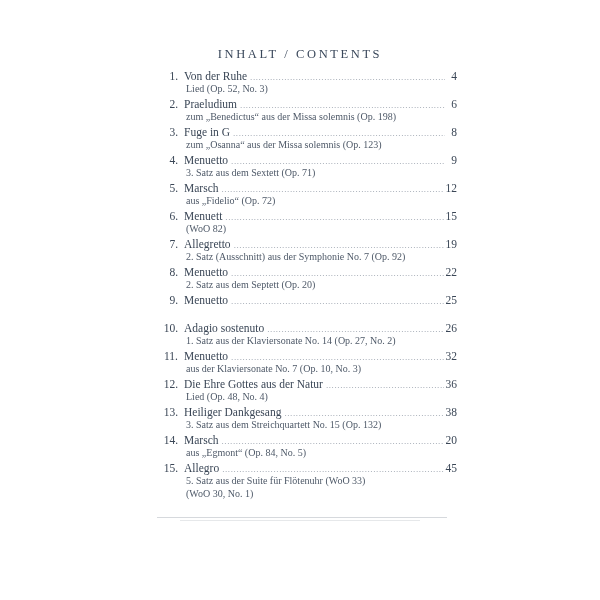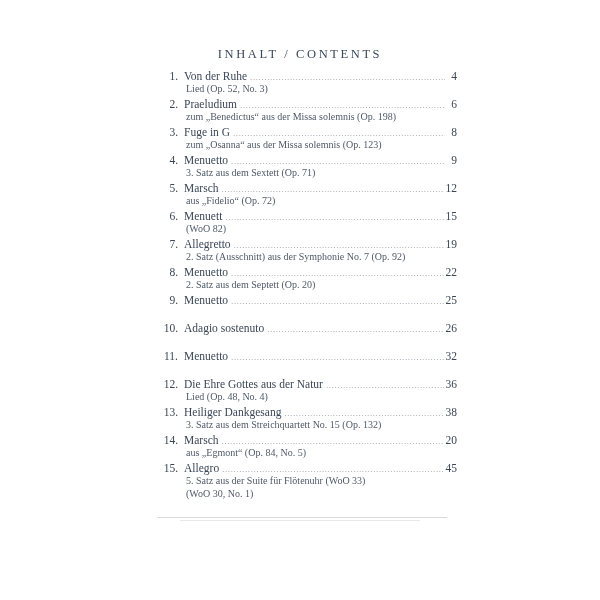--- a/index.html
+++ b/index.html
@@ -177,28 +177,30 @@
         <span class="entry-page">25</span>
       </div>
     </div>
     <div class="entry">
       <div class="entry-line">
         <span class="entry-num">10.</span>
         <span class="entry-title">Adagio sostenuto</span>
         <span class="entry-dots"></span>
         <span class="entry-page">26</span>
       </div>
+      <div class="entry-sub">1. Satz aus der Klaviersonate No. 14 (Op. 27, No. 2)</div>
     </div>
     <div class="entry">
       <div class="entry-line">
         <span class="entry-num">11.</span>
         <span class="entry-title">Menuetto</span>
         <span class="entry-dots"></span>
         <span class="entry-page">32</span>
       </div>
+      <div class="entry-sub">aus der Klaviersonate No. 7 (Op. 10, No. 3)</div>
     </div>
     <div class="entry">
       <div class="entry-line">
         <span class="entry-num">12.</span>
         <span class="entry-title">Die Ehre Gottes aus der Natur</span>
         <span class="entry-dots"></span>
         <span class="entry-page">36</span>
       </div>
       <div class="entry-sub">Lied (Op. 48, No. 4)</div>
     </div>

